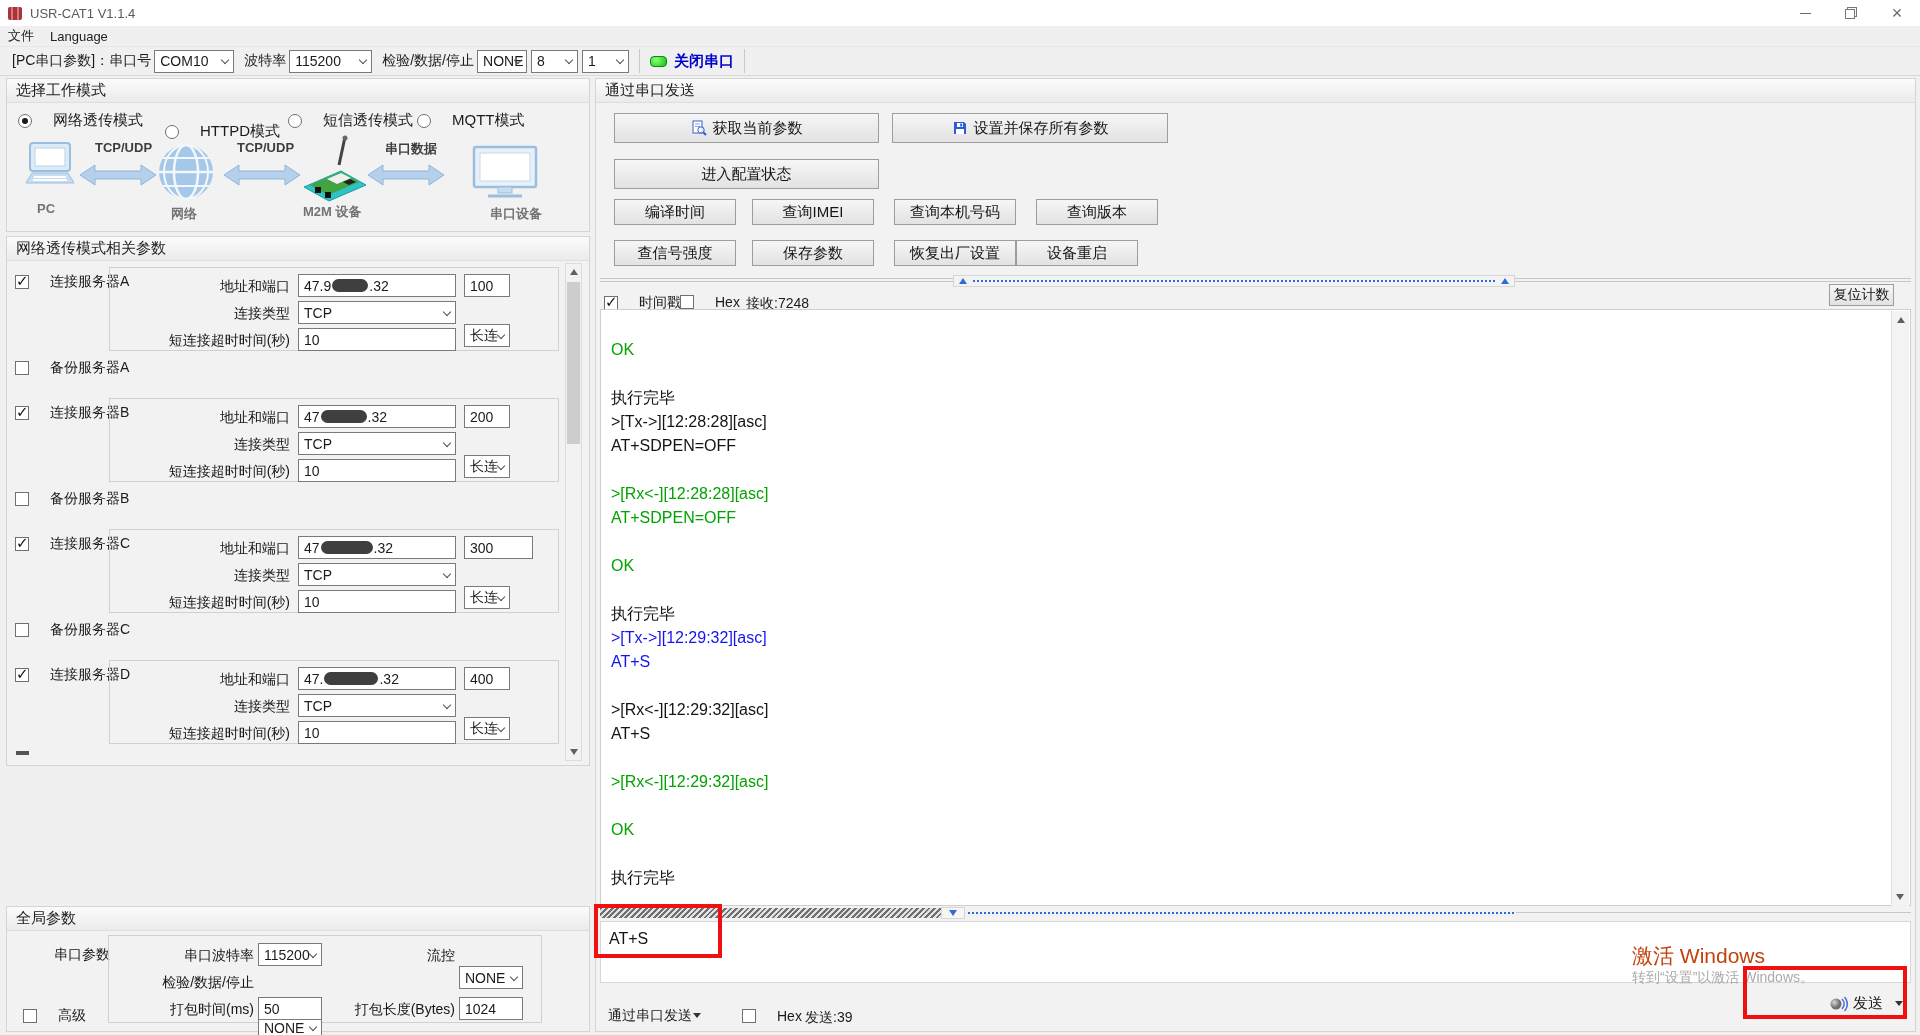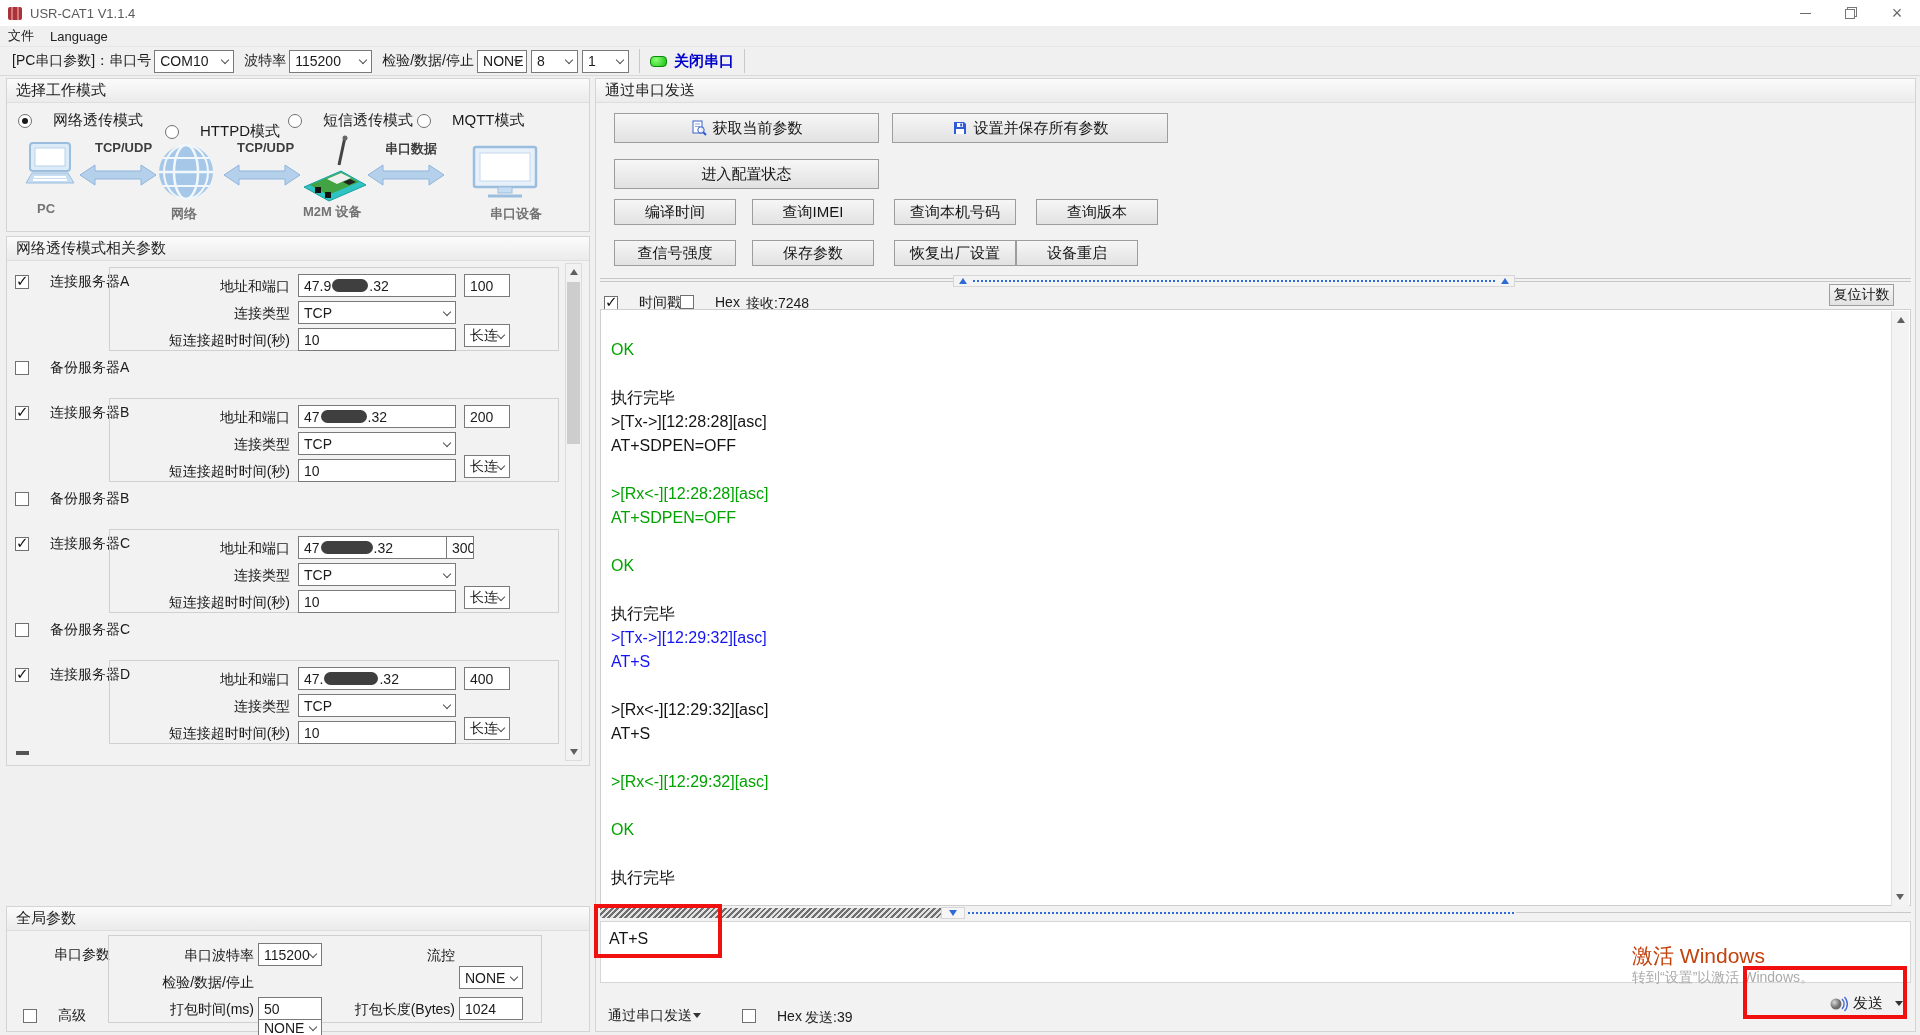--- a/index.html
+++ b/index.html
@@ -265,21 +265,21 @@
       <span class="cbx on"></span>
         <span>连接服务器C</span>
     </div>
     <div class="fieldbox" style="left:102px;top:292px;width:450px;height:84px;">
       <span class="flabel" style="left:0;top:10px;width:180px;">地址和端口</span>
       <div class="inp abs" style="left:188px;top:6px;width:158px;">
           <span>47</span>
           <span class="redact" style="width:52px;"></span>
           <span>.32</span>
         </div>
-      <div class="inp abs" style="left:336px;top:6px;width:28px;">300</div>
+      <div class="inp abs" style="left:354px;top:6px;width:69px;">300</div>
       <span class="flabel" style="left:0;top:37px;width:180px;">连接类型</span>
       <div class="sel abs" style="left:188px;top:33px;width:158px;">
           <span>TCP</span>
           <span class="chev"></span>
         </div>
       <div class="sel abs" style="left:354px;top:33px;width:46px;padding-right:12px;">
           <span>长连</span>
           <span class="chev"></span>
         </div>
       <span class="flabel" style="left:0;top:64px;width:180px;">短连接超时时间(秒)</span>

